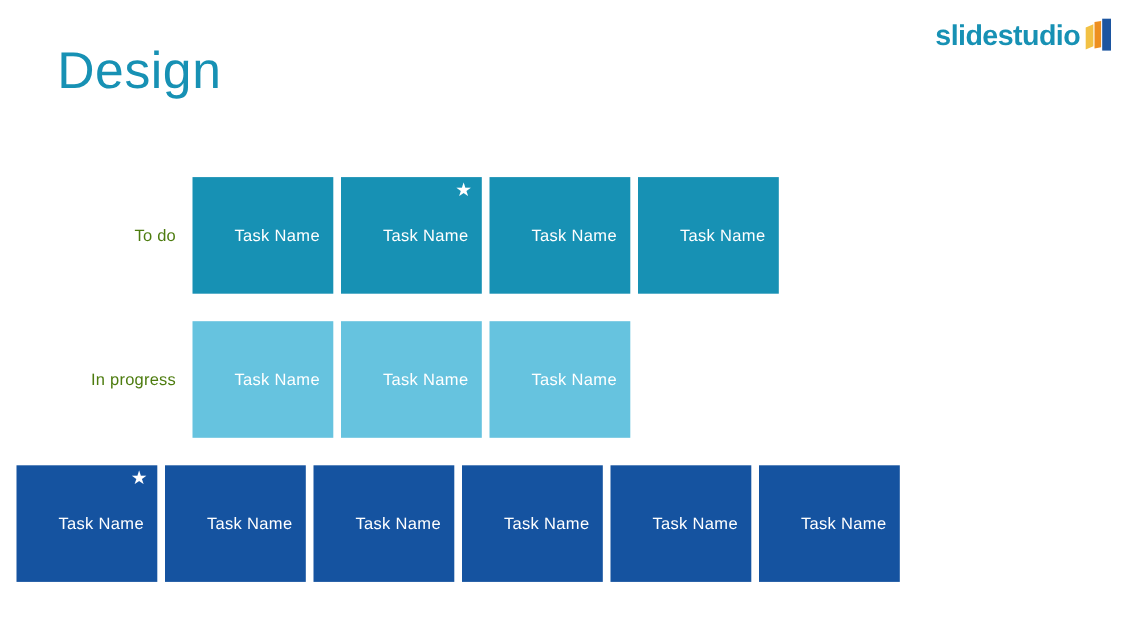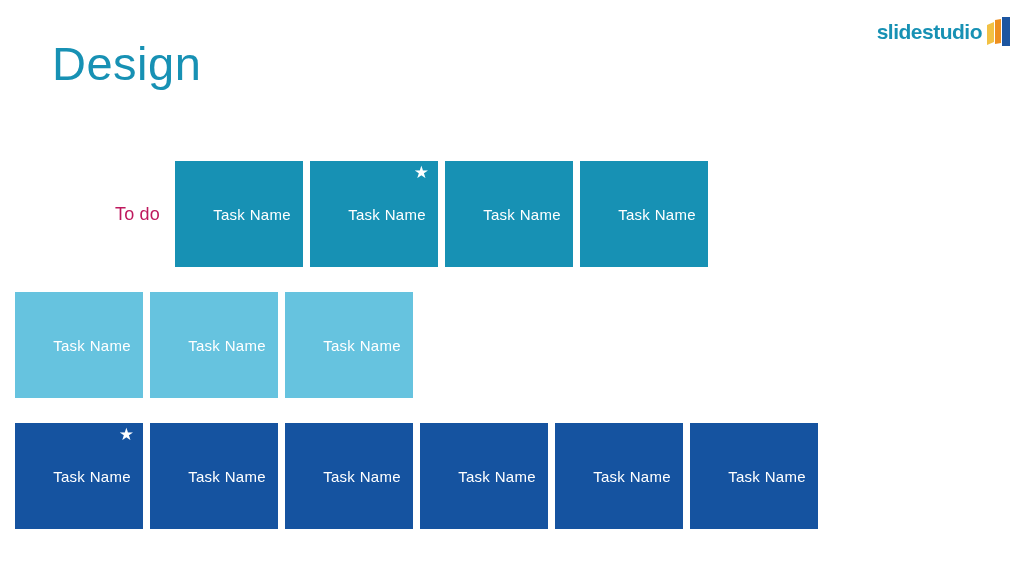--- a/index.html
+++ b/index.html
@@ -18,21 +18,21 @@
   
   .logo {
     position: absolute;
     top: 16px;
     right: 14px;
     display: flex;
     align-items: center;
   }
   .logo-text {
     color: #1791B4;
-    font-size: 21px;
+    font-size: 26px;
     font-weight: bold;
     letter-spacing: -0.5px;
     line-height: 1;
   }
   .logo-icon {
     margin-left: 4px;
     display: block;
   }
   
   .title {
@@ -64,23 +64,23 @@
   }
   .board-row {
     display: flex;
     align-items: center;
     height: 106px;
     margin-bottom: 25px;
   }
   .row-label {
     flex: 0 0 160px;
     text-align: right;
-    font-size: 18px;
+    font-size: 15px;
     letter-spacing: 0.2px;
-    color: #be185d;
+    color: #4d7c0f;
   }
   .cards {
     display: flex;
     margin-left: 15px;
   }
   .card {
     position: relative;
     width: 128px;
     height: 106px;
     margin-right: 7px;
@@ -133,20 +133,21 @@
           </div>
           <div class="card" style="background: rgb(23, 145, 180);">
             <span class="card-label">Task Name</span>
           </div>
           <div class="card" style="background: rgb(23, 145, 180);">
             <span class="card-label">Task Name</span>
           </div>
         </div>
       </div>
       <div class="board-row">
+        <div class="row-label">In progress</div>
         <div class="cards">
           <div class="card" style="background: rgb(102, 195, 223);">
             <span class="card-label">Task Name</span>
           </div>
           <div class="card" style="background: rgb(102, 195, 223);">
             <span class="card-label">Task Name</span>
           </div>
           <div class="card" style="background: rgb(102, 195, 223);">
             <span class="card-label">Task Name</span>
           </div>

